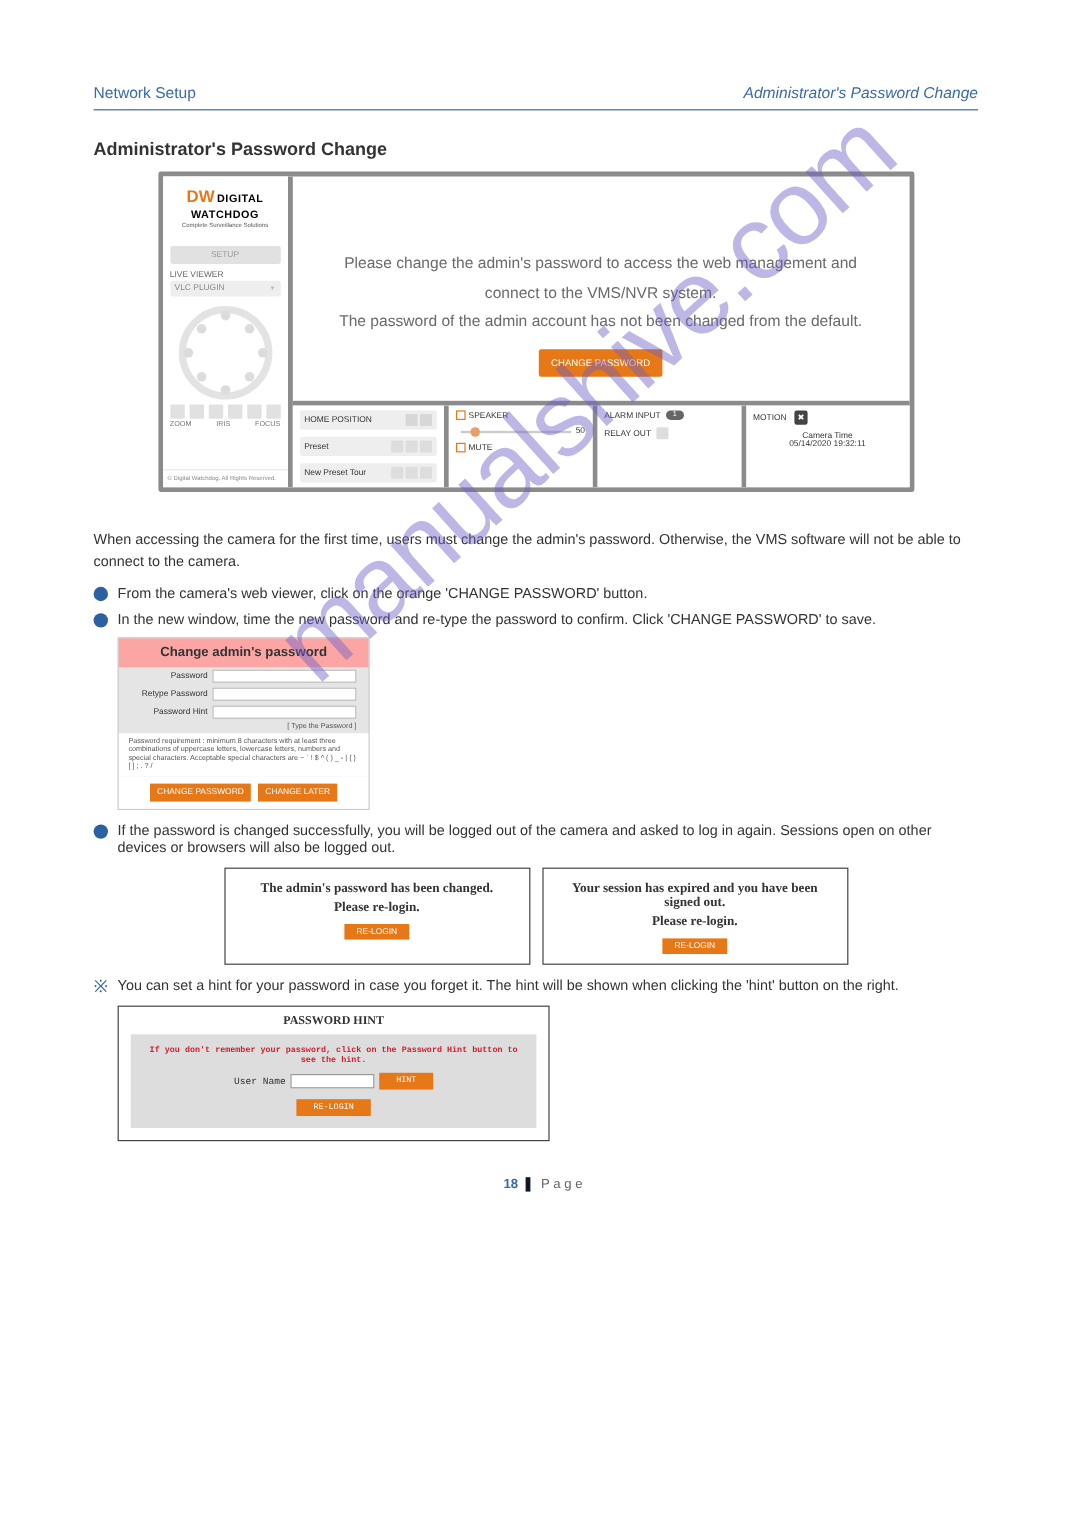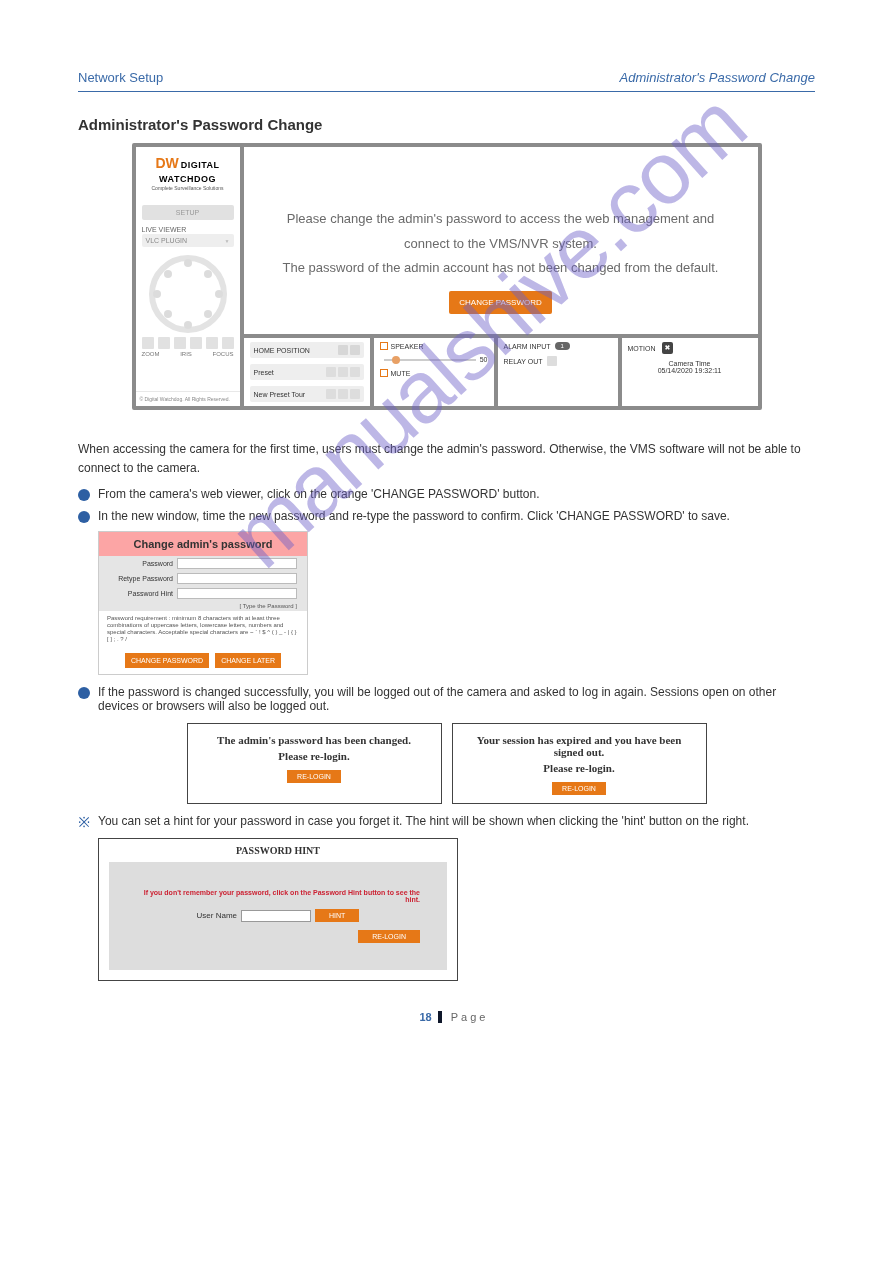--- a/index.html
+++ b/index.html
@@ -258,21 +258,21 @@
   .relogin-box .ob { background:#e67817;color:#fff;font-size:7px;padding:3px 10px;margin-top:8px;display:inline-block;}
 
   
   .hint-box {
     width: 360px;
     border:1px solid #444;
     margin:10px 0 0 20px;
   }
   .hint-box h5 { text-align:center;font-size:10px;font-weight:bold;padding:6px 0;font-family:'Times New Roman',serif;}
   .hint-inner {
-    background:#ddd; margin:0 10px 10px 10px; padding:27px; text-align:right;
+    background:#ddd; margin:0 10px 10px 10px; padding:10px; text-align:center;font-family:Liberation Mono, monospace;
   }
   .hint-inner .hmsg { color:#c23; font-size:7px; font-weight:bold; margin-bottom:6px;}
   .hint-inner .hrow { font-size:8px; display:flex; align-items:center; justify-content:center; gap:4px; margin-bottom:6px;}
   .hint-inner .hrow .inp { width:70px;height:12px;background:#fff;border:1px solid #999;}
   .hint-inner .hrow .ob { background:#e67817;color:#fff;font-size:7px;padding:3px 14px;margin-top:0;}
   .hint-inner .ob2 { background:#e67817;color:#fff;font-size:7px;padding:3px 14px;display:inline-block;}
 
   
   .watermark {
     position:absolute;

